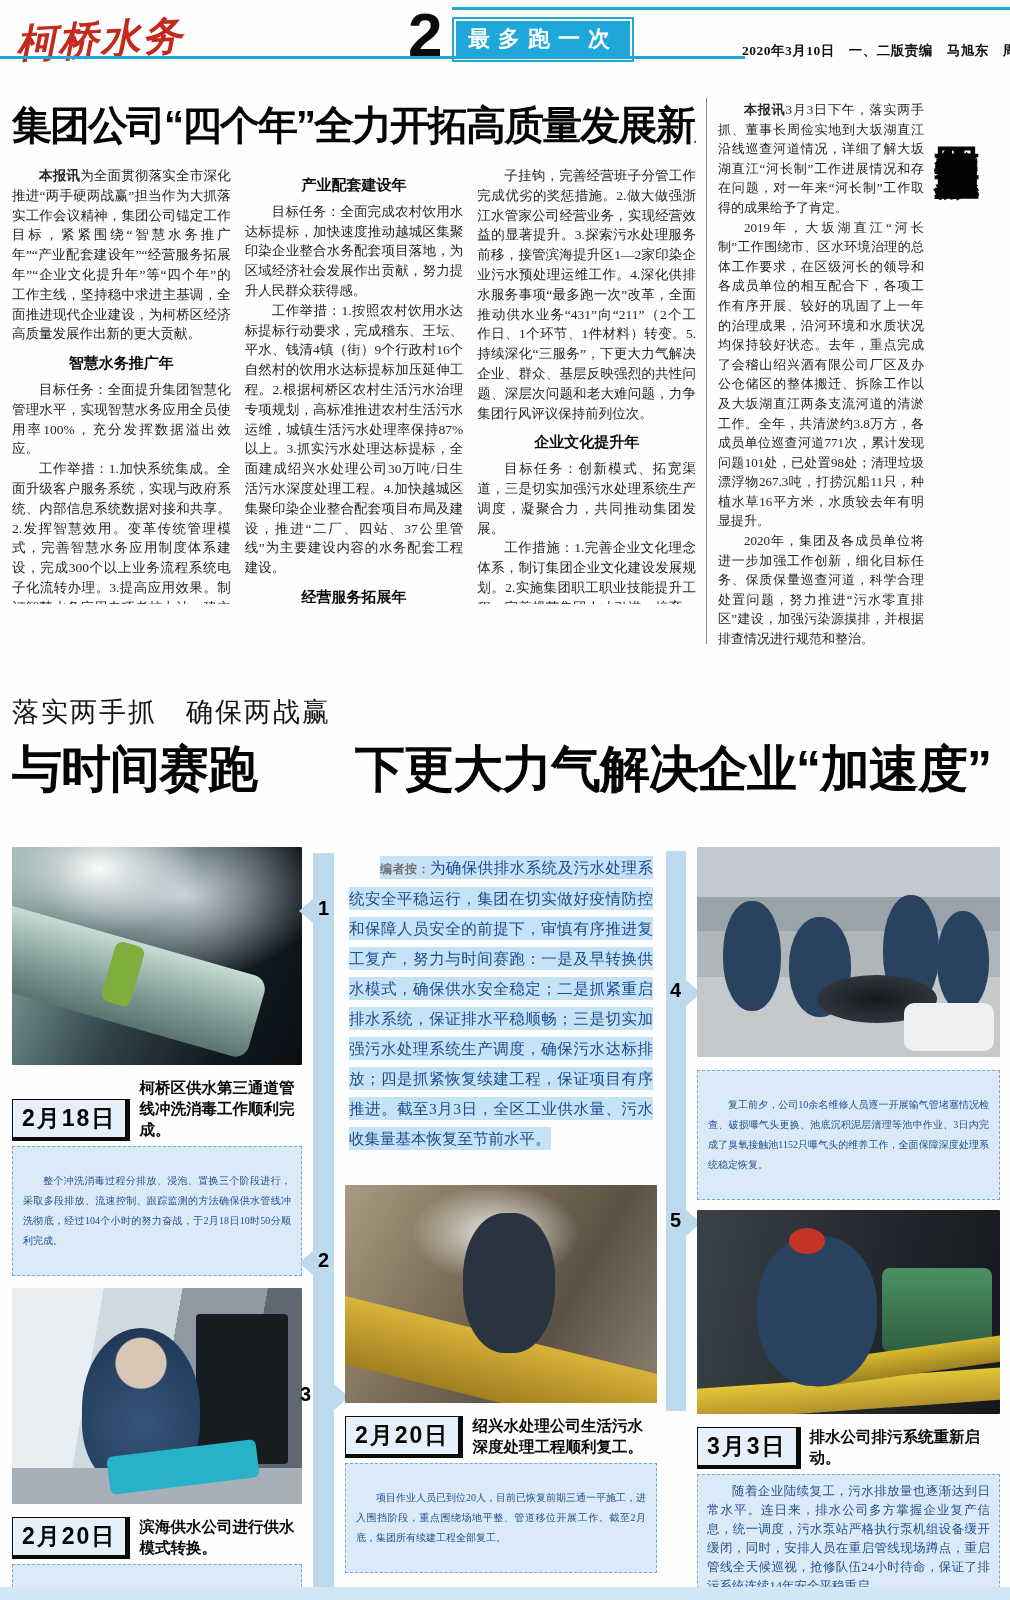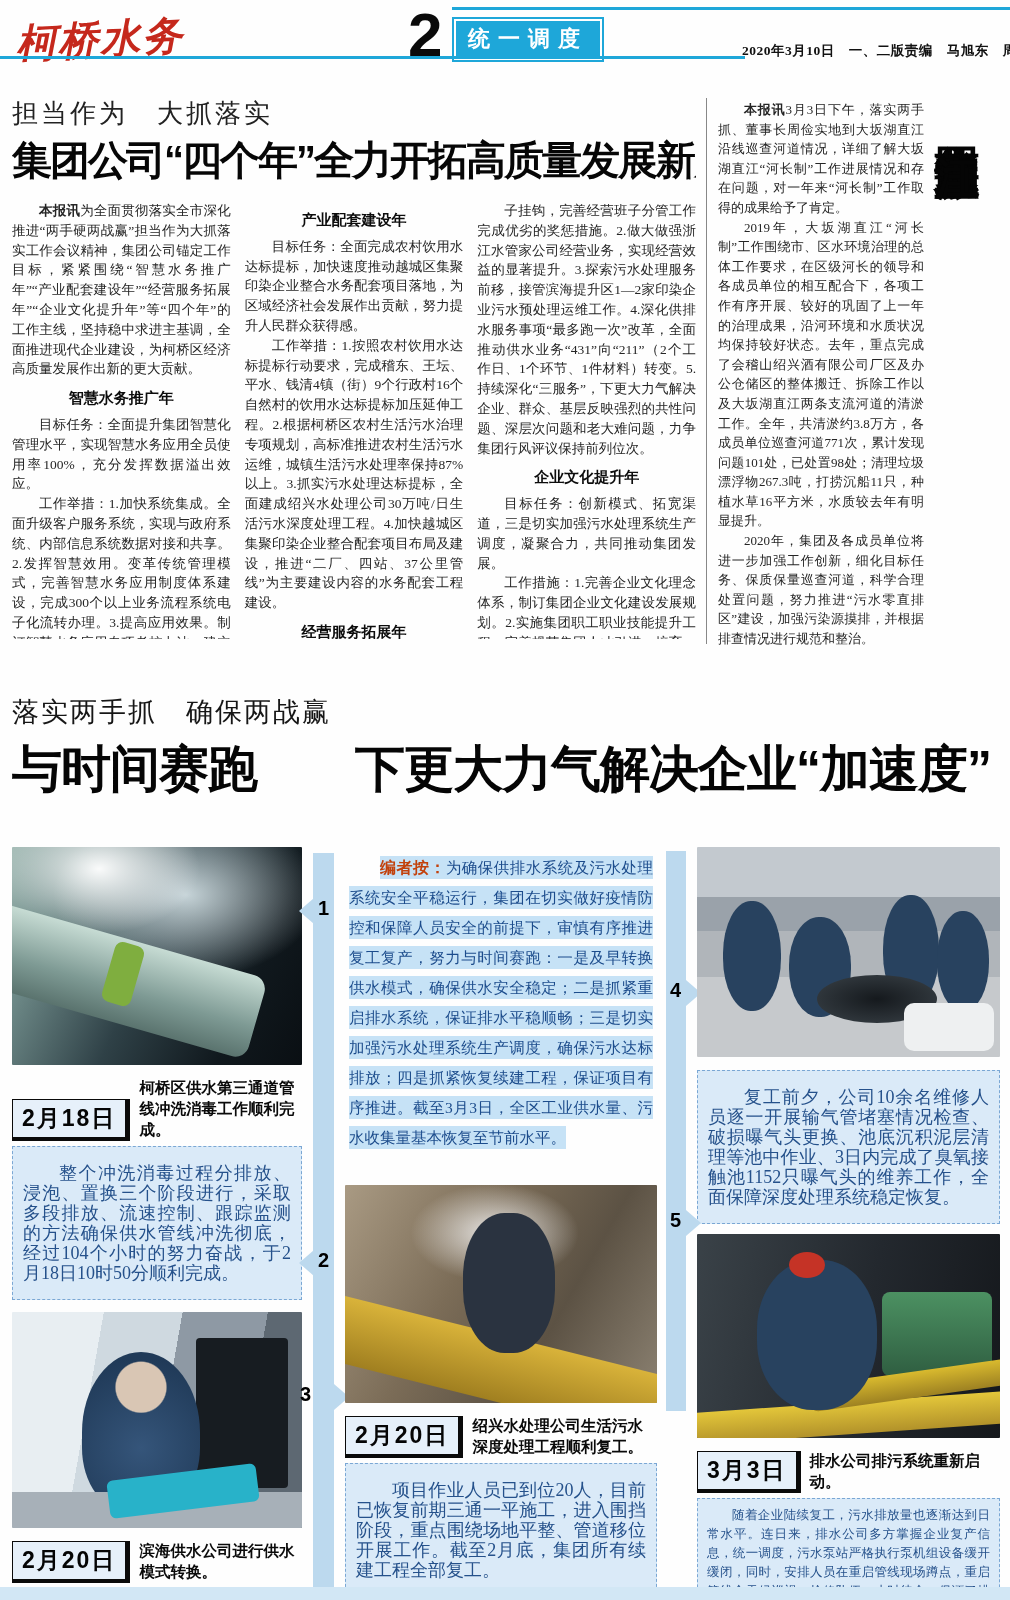--- a/index.html
+++ b/index.html
@@ -93,31 +93,31 @@
     background:#e6f0fa; border:1px solid #0a0a0a; border-right:5px solid #0a0a0a;
     border-bottom:4px solid #0a0a0a; font-family:"Liberation Sans","DejaVu Sans",sans-serif;
     font-weight:bold; font-size:23px; padding:3px 9px; letter-spacing:2px; white-space:nowrap;
     color:#050505;
   }
   .cap-title {
     font-family:"Liberation Sans","DejaVu Sans",sans-serif; font-weight:bold;
     font-size:15.5px; line-height:1.35; color:#0a0a0a; padding-top:5px;
   }
   .cap-body {
-    margin-top:5px; border:1px dashed #7aa7d4; background:#daeaf8; padding:16px 10px;
-    font-size:18px; line-height:20px; color:#25518b; text-align:justify; text-indent:2em;
+    margin-top:5px; border:1px dashed #7aa7d4; background:#daeaf8; padding:24px 10px;
+    font-size:10px; line-height:20px; color:#25518b; text-align:justify; text-indent:2em;
   }
   .cap-body.small { font-size:12.5px; line-height:19px; padding:7px 9px; }
   
   .editor-note { height:330px; overflow:hidden; padding:6px 4px 0 4px; }
   .editor-note p {
     font-size:15.5px; line-height:30px; color:#1c4c8c; text-align:justify; text-indent:2em;
   }
   .hl { background:#c6e2f6; padding:3px 0; box-decoration-break:clone; -webkit-box-decoration-break:clone; }
-  .note-label { font-weight:bold; color:#c2410c; font-family:"Liberation Sans","DejaVu Sans",sans-serif; font-size:16px; }
+  .note-label { font-weight:bold; color:#737373; font-family:"Liberation Sans","DejaVu Sans",sans-serif; font-size:12px; }
   
   #bottom-band { position:absolute; left:0; top:1587px; width:1010px; height:13px; background:#d2e7f5; }
   
   .ph-el { position:absolute; }
   #photo1 { height:218px; background:
     radial-gradient(ellipse 140px 90px at 30% 10%, rgba(255,255,255,.96), rgba(255,255,255,0) 72%),
     radial-gradient(ellipse 190px 120px at 60% 22%, rgba(225,238,242,.85), rgba(255,255,255,0) 70%),
     linear-gradient(115deg,#9fb8b2 0%,#6e8a88 18%,#2f4147 48%,#10181d 78%,#0a0f13 100%); }
   .p1-pipe { left:-30px; top:92px; width:280px; height:84px; border-radius:14px;
     background:linear-gradient(#c7dcd4,#7e9a94 60%,#5a736e); transform:rotate(16deg); }
@@ -159,27 +159,26 @@
 </style>
 </head>
 <body>
 
 <div id="page">
 
   <div id="header">
     <div class="masthead">柯桥水务</div>
     <div class="pageno">2</div>
     <div class="rule-top"></div>
-    <div class="section-badge">统一调度</div>
+    <div class="section-badge">最多跑一次</div>
     <div class="rule-mid"></div>
     <div class="date-line">2020年3月10日　一、二版责编　马旭东　周国栋</div>
   </div>
 
   <div id="top-section">
-    <div class="kicker1">担当作为　大抓落实</div>
     <div class="headline1">集团公司“四个年”全力开拓高质量发展新局面</div>
 
     <div class="cols">
       <div class="col">
         <p><span class="lead">本报讯</span><span>为全面贯彻落实全市深化推进“两手硬两战赢”担当作为大抓落实工作会议精神，集团公司锚定工作目标，紧紧围绕“智慧水务推广年”“产业配套建设年”“经营服务拓展年”“企业文化提升年”等“四个年”的工作主线，坚持稳中求进主基调，全面推进现代企业建设，为柯桥区经济高质量发展作出新的更大贡献。</span></p>
         <div class="subhead">智慧水务推广年</div>
         <p>目标任务：全面提升集团智慧化管理水平，实现智慧水务应用全员使用率100%，充分发挥数据溢出效应。</p>
         <p>工作举措：1.加快系统集成。全面升级客户服务系统，实现与政府系统、内部信息系统数据对接和共享。2.发挥智慧效用。变革传统管理模式，完善智慧水务应用制度体系建设，完成300个以上业务流程系统电子化流转办理。3.提高应用效果。制订智慧水务应用专项考核办法，建立生产运行、水质、服务、营收、财务、工程等五大类智慧水务应用重点考核清单，制订与智慧水务相匹配的制度体系。</p>
       </div>
       <div class="col">

